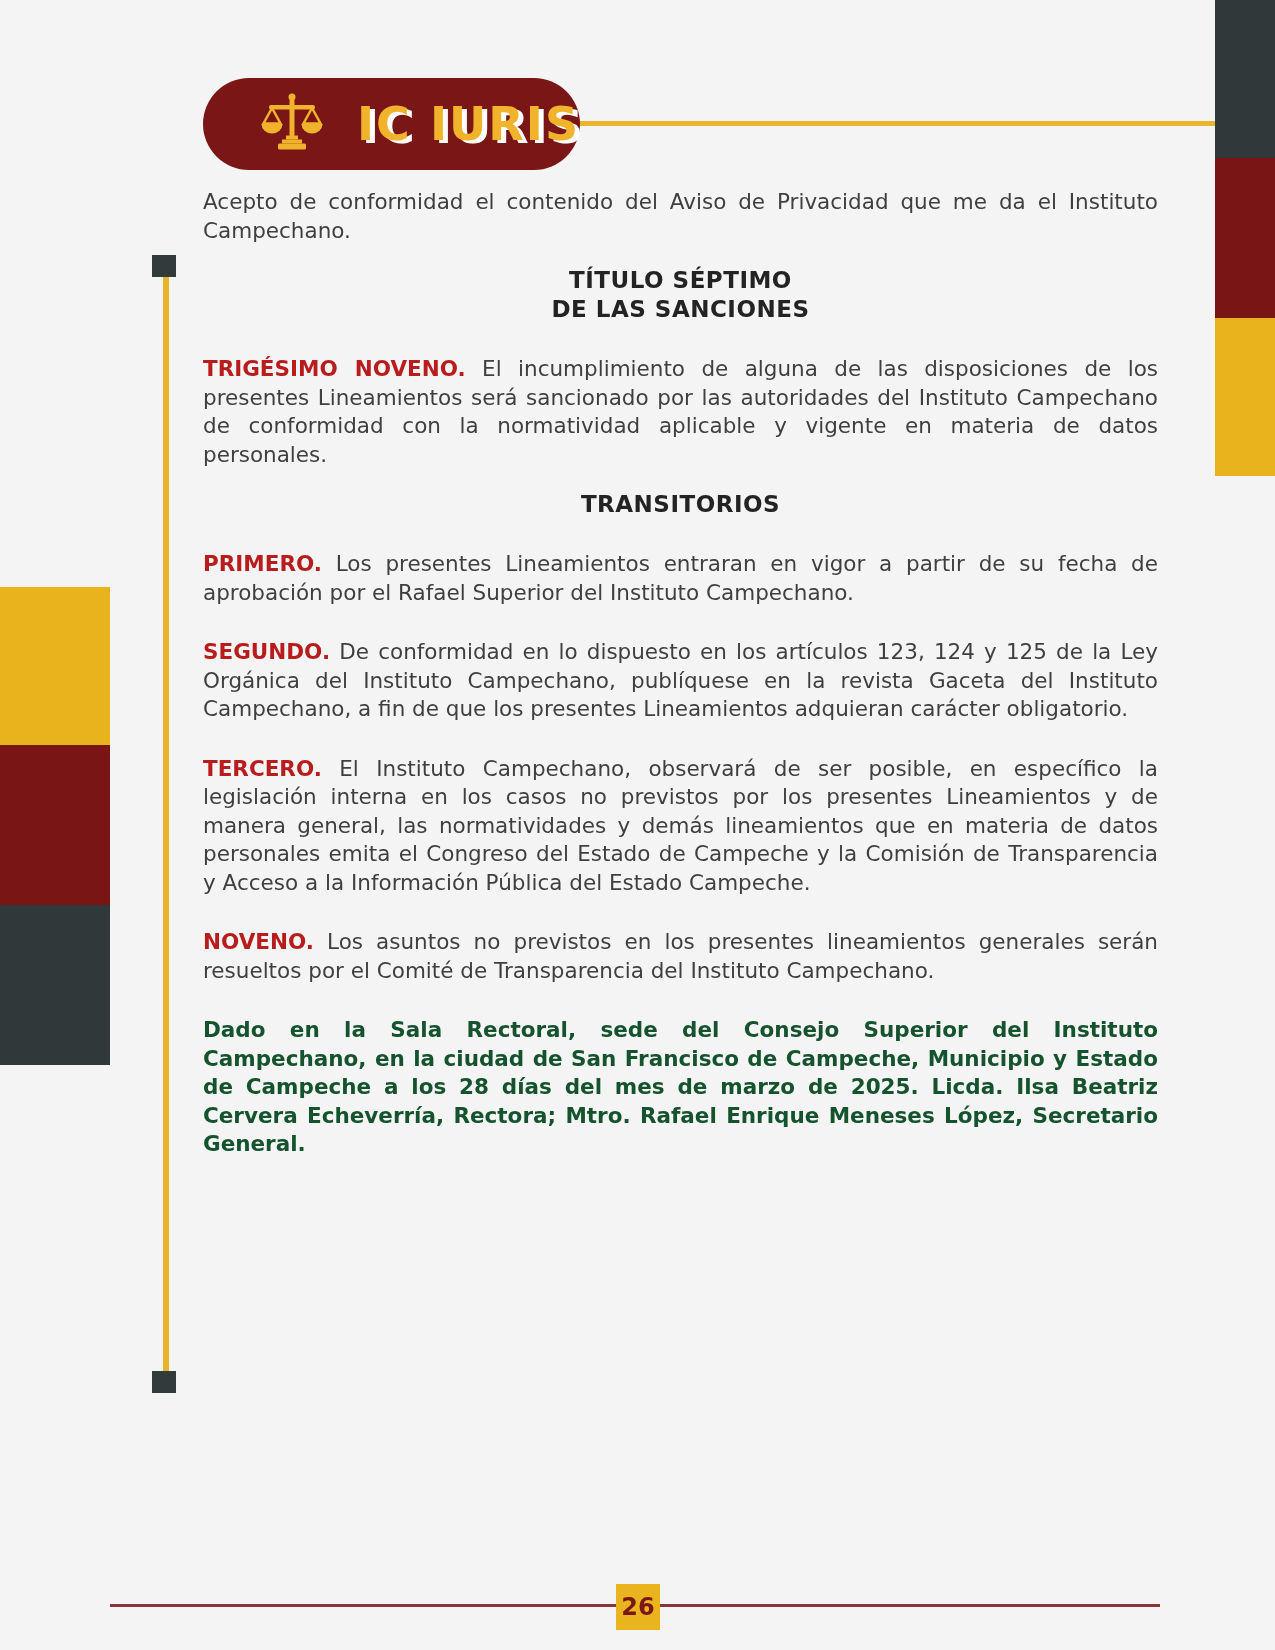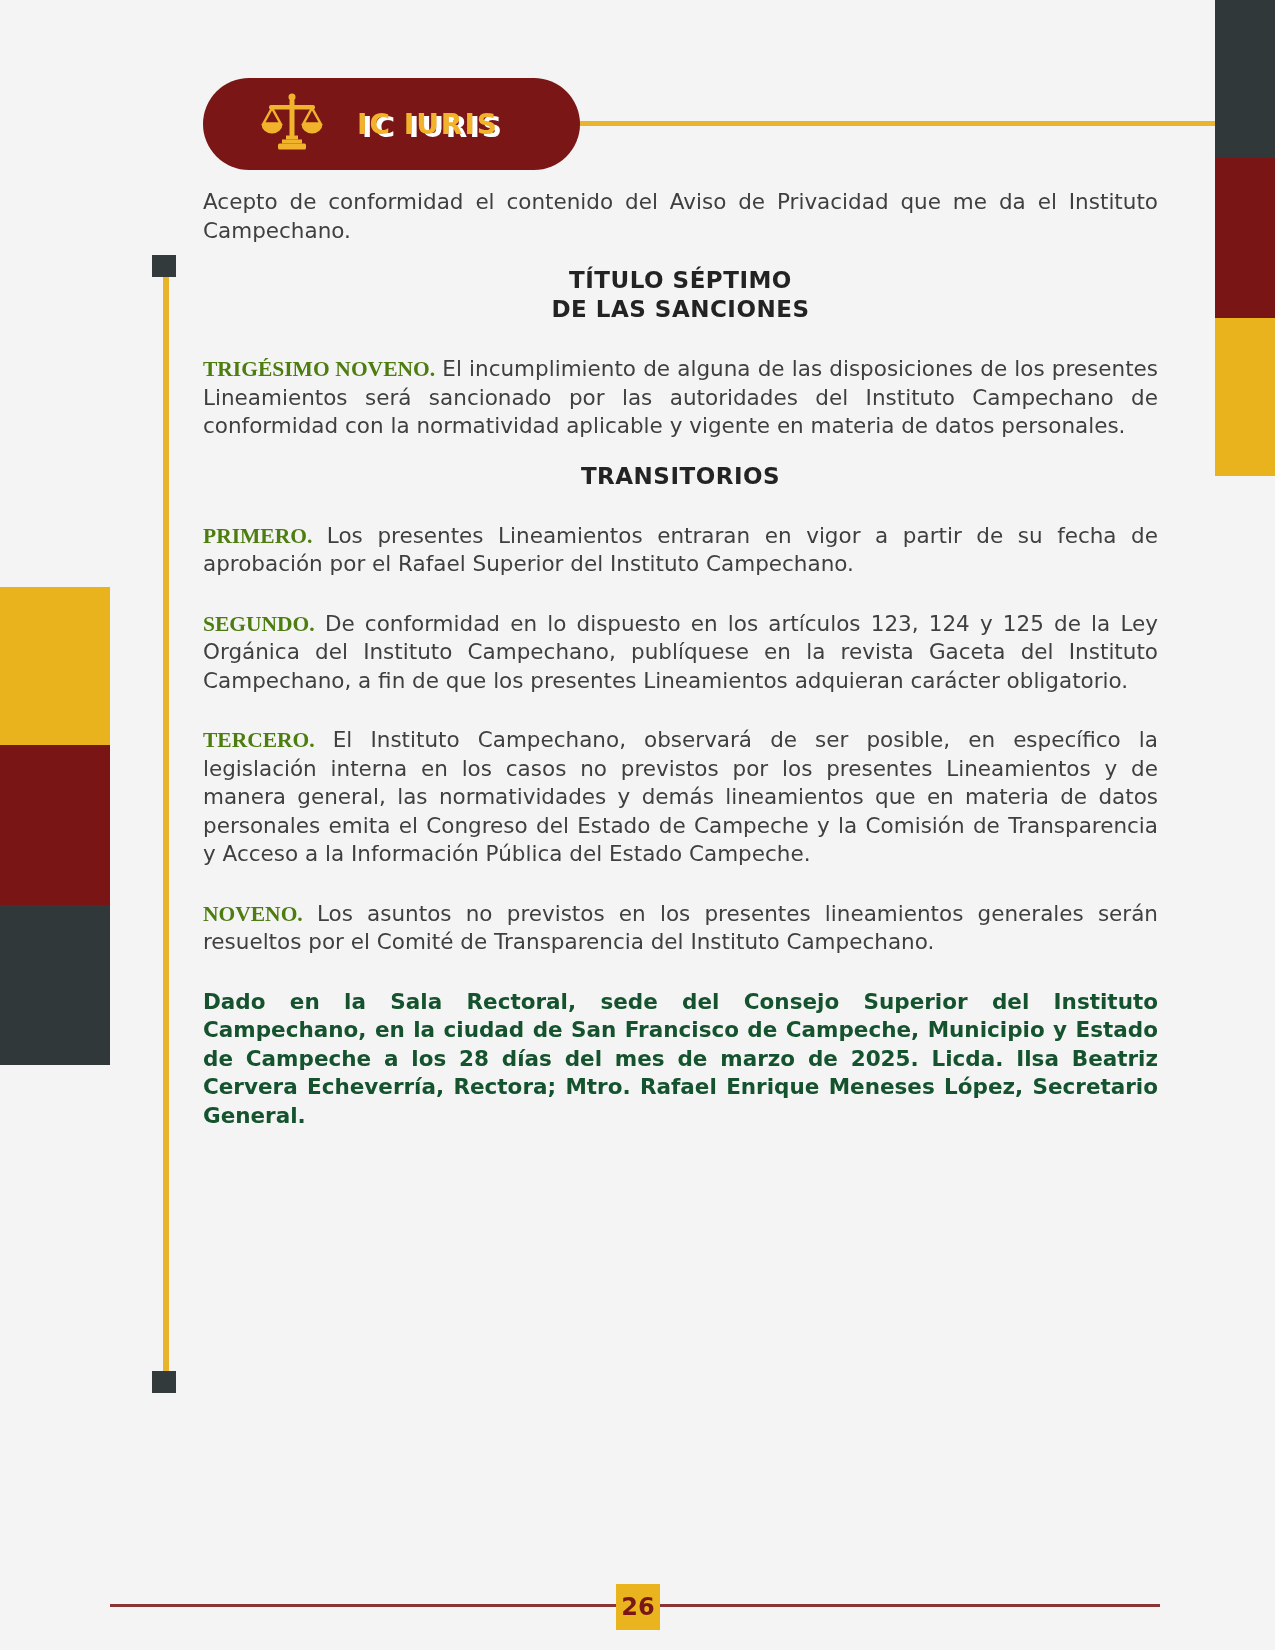--- a/index.html
+++ b/index.html
@@ -46,35 +46,35 @@
   }
   .logo-pill {
     position: absolute; left: 203px; top: 78px;
     width: 377px; height: 92px;
     background: #7a1616; border-radius: 46px;
     display: flex; align-items: center; z-index: 2;
   }
   .logo-icon { margin-left: 56px; flex: 0 0 auto; }
   .logo-text {
     margin-left: 32px;
-    font-weight: bold; font-size: 28px; letter-spacing: 2px;
+    font-weight: bold; font-size: 46px; letter-spacing: 2px;
     color: #f0b32b;
     text-shadow: 5px 3px 0 #ffffff;
     white-space: nowrap;
   }
 
   
   .content {
     position: absolute; left: 203px; top: 188px; width: 955px;
     color: #3f3f3f; font-size: 21.5px; line-height: 28.5px;
     text-align: justify;
   }
   .content .para { margin: 0; }
   .content .gap { margin-top: 31px; }
-  .lead { font-weight: bold; color: #4d7c0f; font-family: Liberation Serif, serif; }
+  .lead { font-weight: bold; color: #b91c1c; }
   .heading {
     margin-top: 21px;
     text-align: center; font-weight: bold; color: #232323;
     font-size: 23px; line-height: 29px; letter-spacing: 0.5px;
   }
   .heading div { white-space: nowrap; }
   .closing { font-weight: bold; color: #14532d; }
 
   
   .footer-line {

